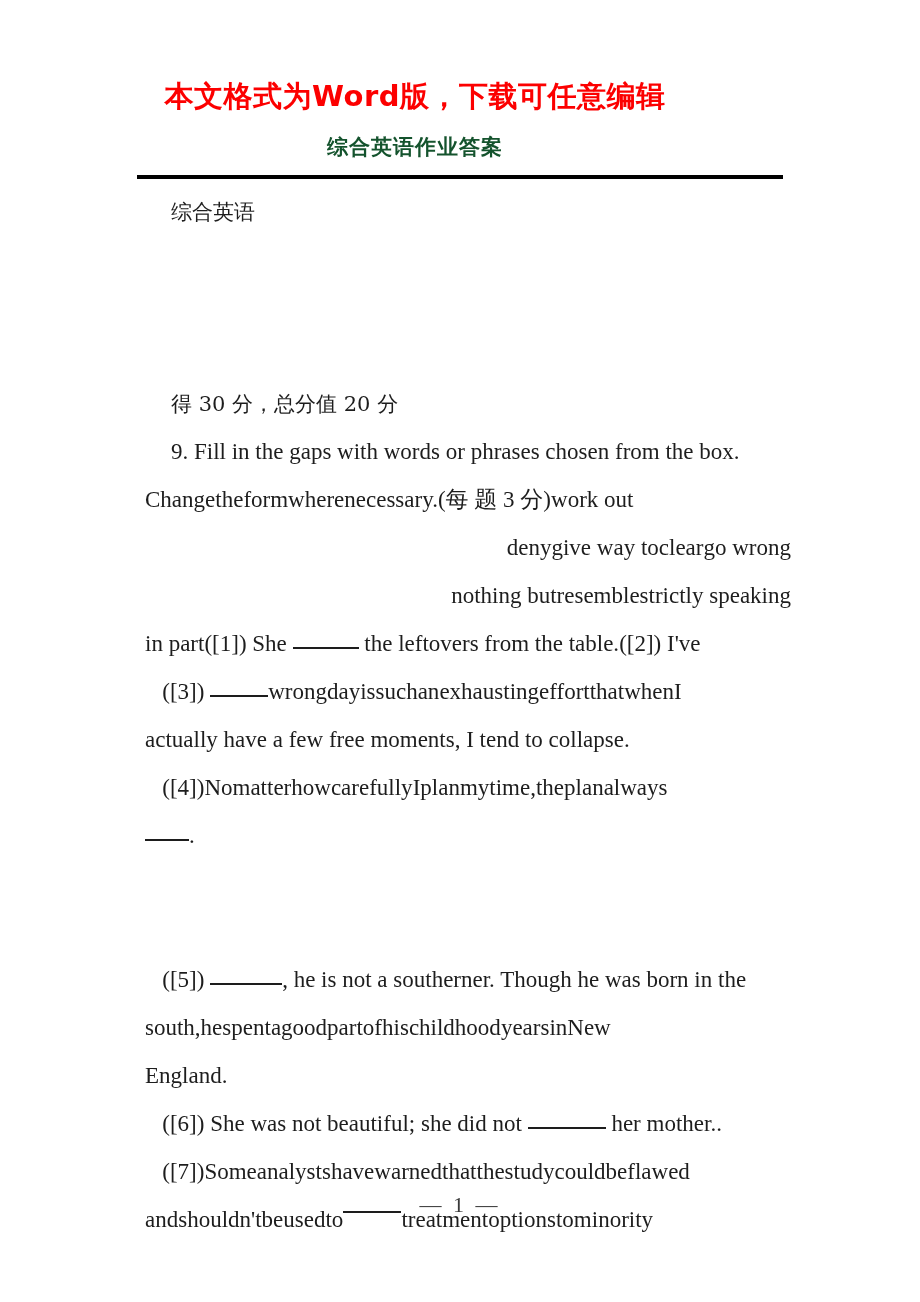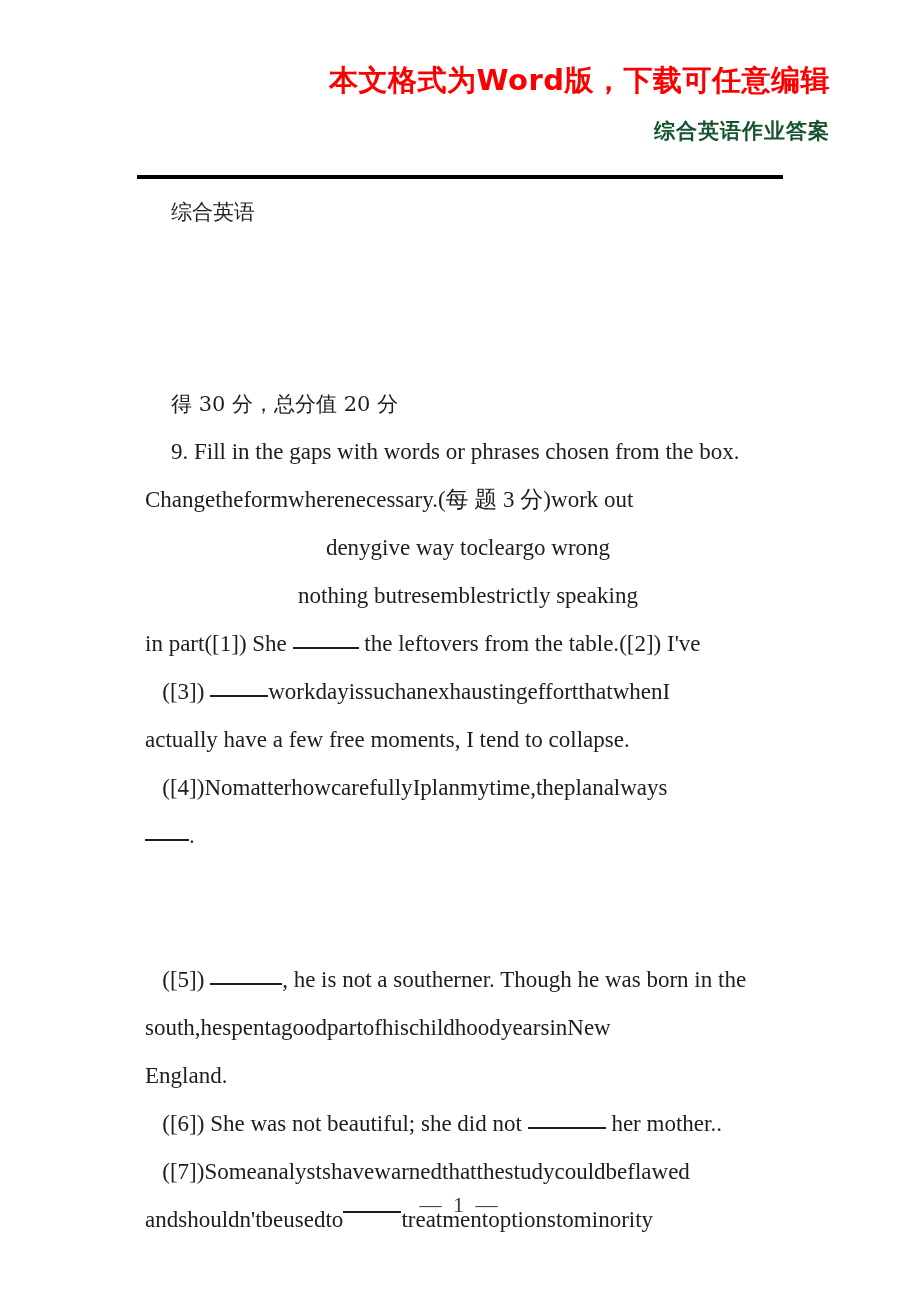--- a/index.html
+++ b/index.html
@@ -20,23 +20,23 @@
     position: relative;
     width: 920px;
     height: 1302px;
     box-sizing: border-box;
   }
 
   
   .banner {
     position: absolute;
     left: 0;
-    top: 60px;
+    top: 76px;
     width: 830px;
-    text-align: right;
+    text-align: center;
   }
   .banner-notice {
     color: #fc0000;
     font-family: "DejaVu Sans", "Liberation Sans", sans-serif;
     font-weight: bold;
     font-size: 29px;
     line-height: 40px;
     letter-spacing: 0.5px;
     white-space: nowrap;
   }
@@ -93,21 +93,21 @@
   }
   .justify > span { white-space: pre; }
 
   .indent {
     padding-left: 26px;
   }
 
   
   .bank {
     display: flex;
-    justify-content: center;
+    justify-content: flex-end;
     width: 646px;
   }
 
   .gap-line {
     display: inline-block;
     border-bottom: 2px solid #1d1d1d;
     vertical-align: 2px;
     height: 15px;
   }
   .gap-3 { width: 44px; }
@@ -191,21 +191,21 @@
         <span>in part</span>
         <span><span>([1])</span><span> </span><span>She</span> <span class="gap-line gap-5"></span> <span>the leftovers from the table.</span></span>
         <span><span>([2])</span> <span>I've</span></span>
       </div>
     </div>
 
 
     <div class="line">
       <div class="justify">
         <span>&nbsp;&nbsp;&nbsp;<span>([3])</span> <span class="gap-line gap-4"></span></span>
-        <span>work</span>
+        <span>wrong</span>
         <span>day</span>
         <span>is</span>
         <span>such</span>
         <span>an</span>
         <span>exhausting</span>
         <span>effort</span>
         <span>that</span>
         <span>when</span>
         <span>I</span>
       </div>

